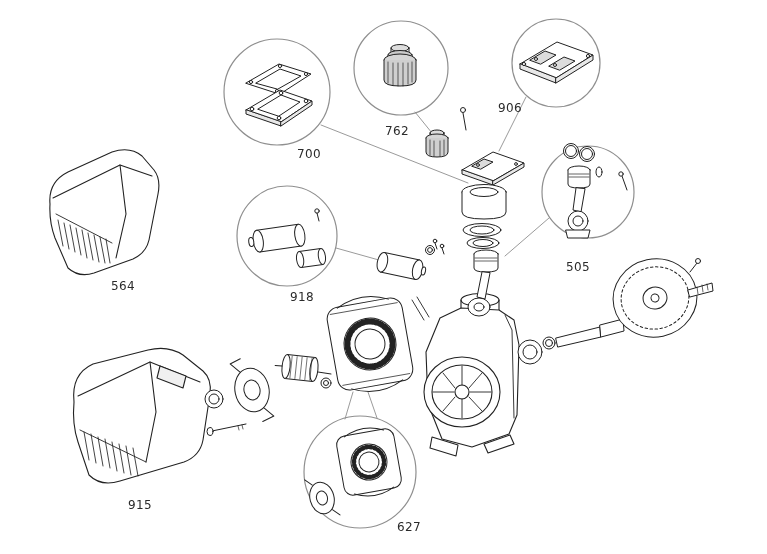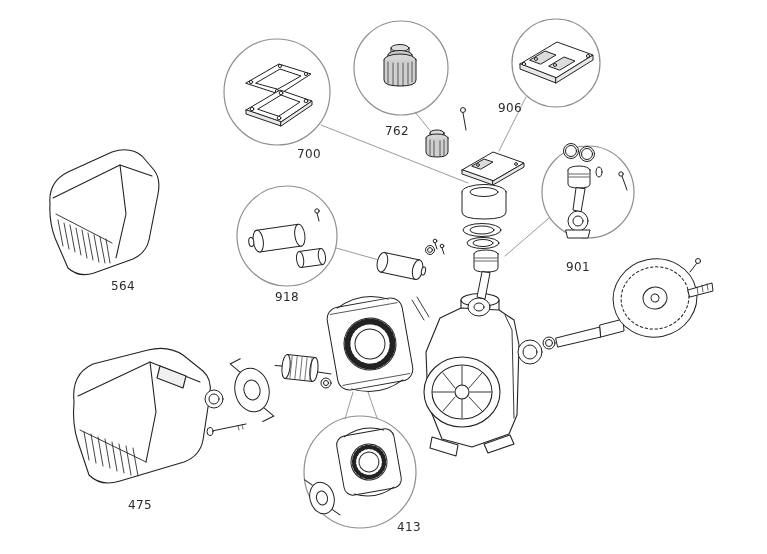--- a/index.html
+++ b/index.html
@@ -269,18 +269,18 @@
       <path d="M316,483 L310,476 M329,512 L335,519" fill="none"></path>
     </g>
   </g>
 
 </svg>
 
 <div class="part-label" style="left:309px;top:154px">700</div>
 <div class="part-label" style="left:397px;top:131px">762</div>
 <div class="part-label" style="left:510px;top:108px">906</div>
 <div class="part-label" style="left:123px;top:286px">564</div>
-<div class="part-label" style="left:287px;top:297px">918</div>
-<div class="part-label" style="left:578px;top:267px">901</div>
-<div class="part-label" style="left:140px;top:505px">475</div>
-<div class="part-label" style="left:409px;top:527px">413</div>
+<div class="part-label" style="left:302px;top:297px">918</div>
+<div class="part-label" style="left:578px;top:267px">505</div>
+<div class="part-label" style="left:140px;top:505px">915</div>
+<div class="part-label" style="left:409px;top:527px">627</div>
 
 </div>
 
 </body></html>

